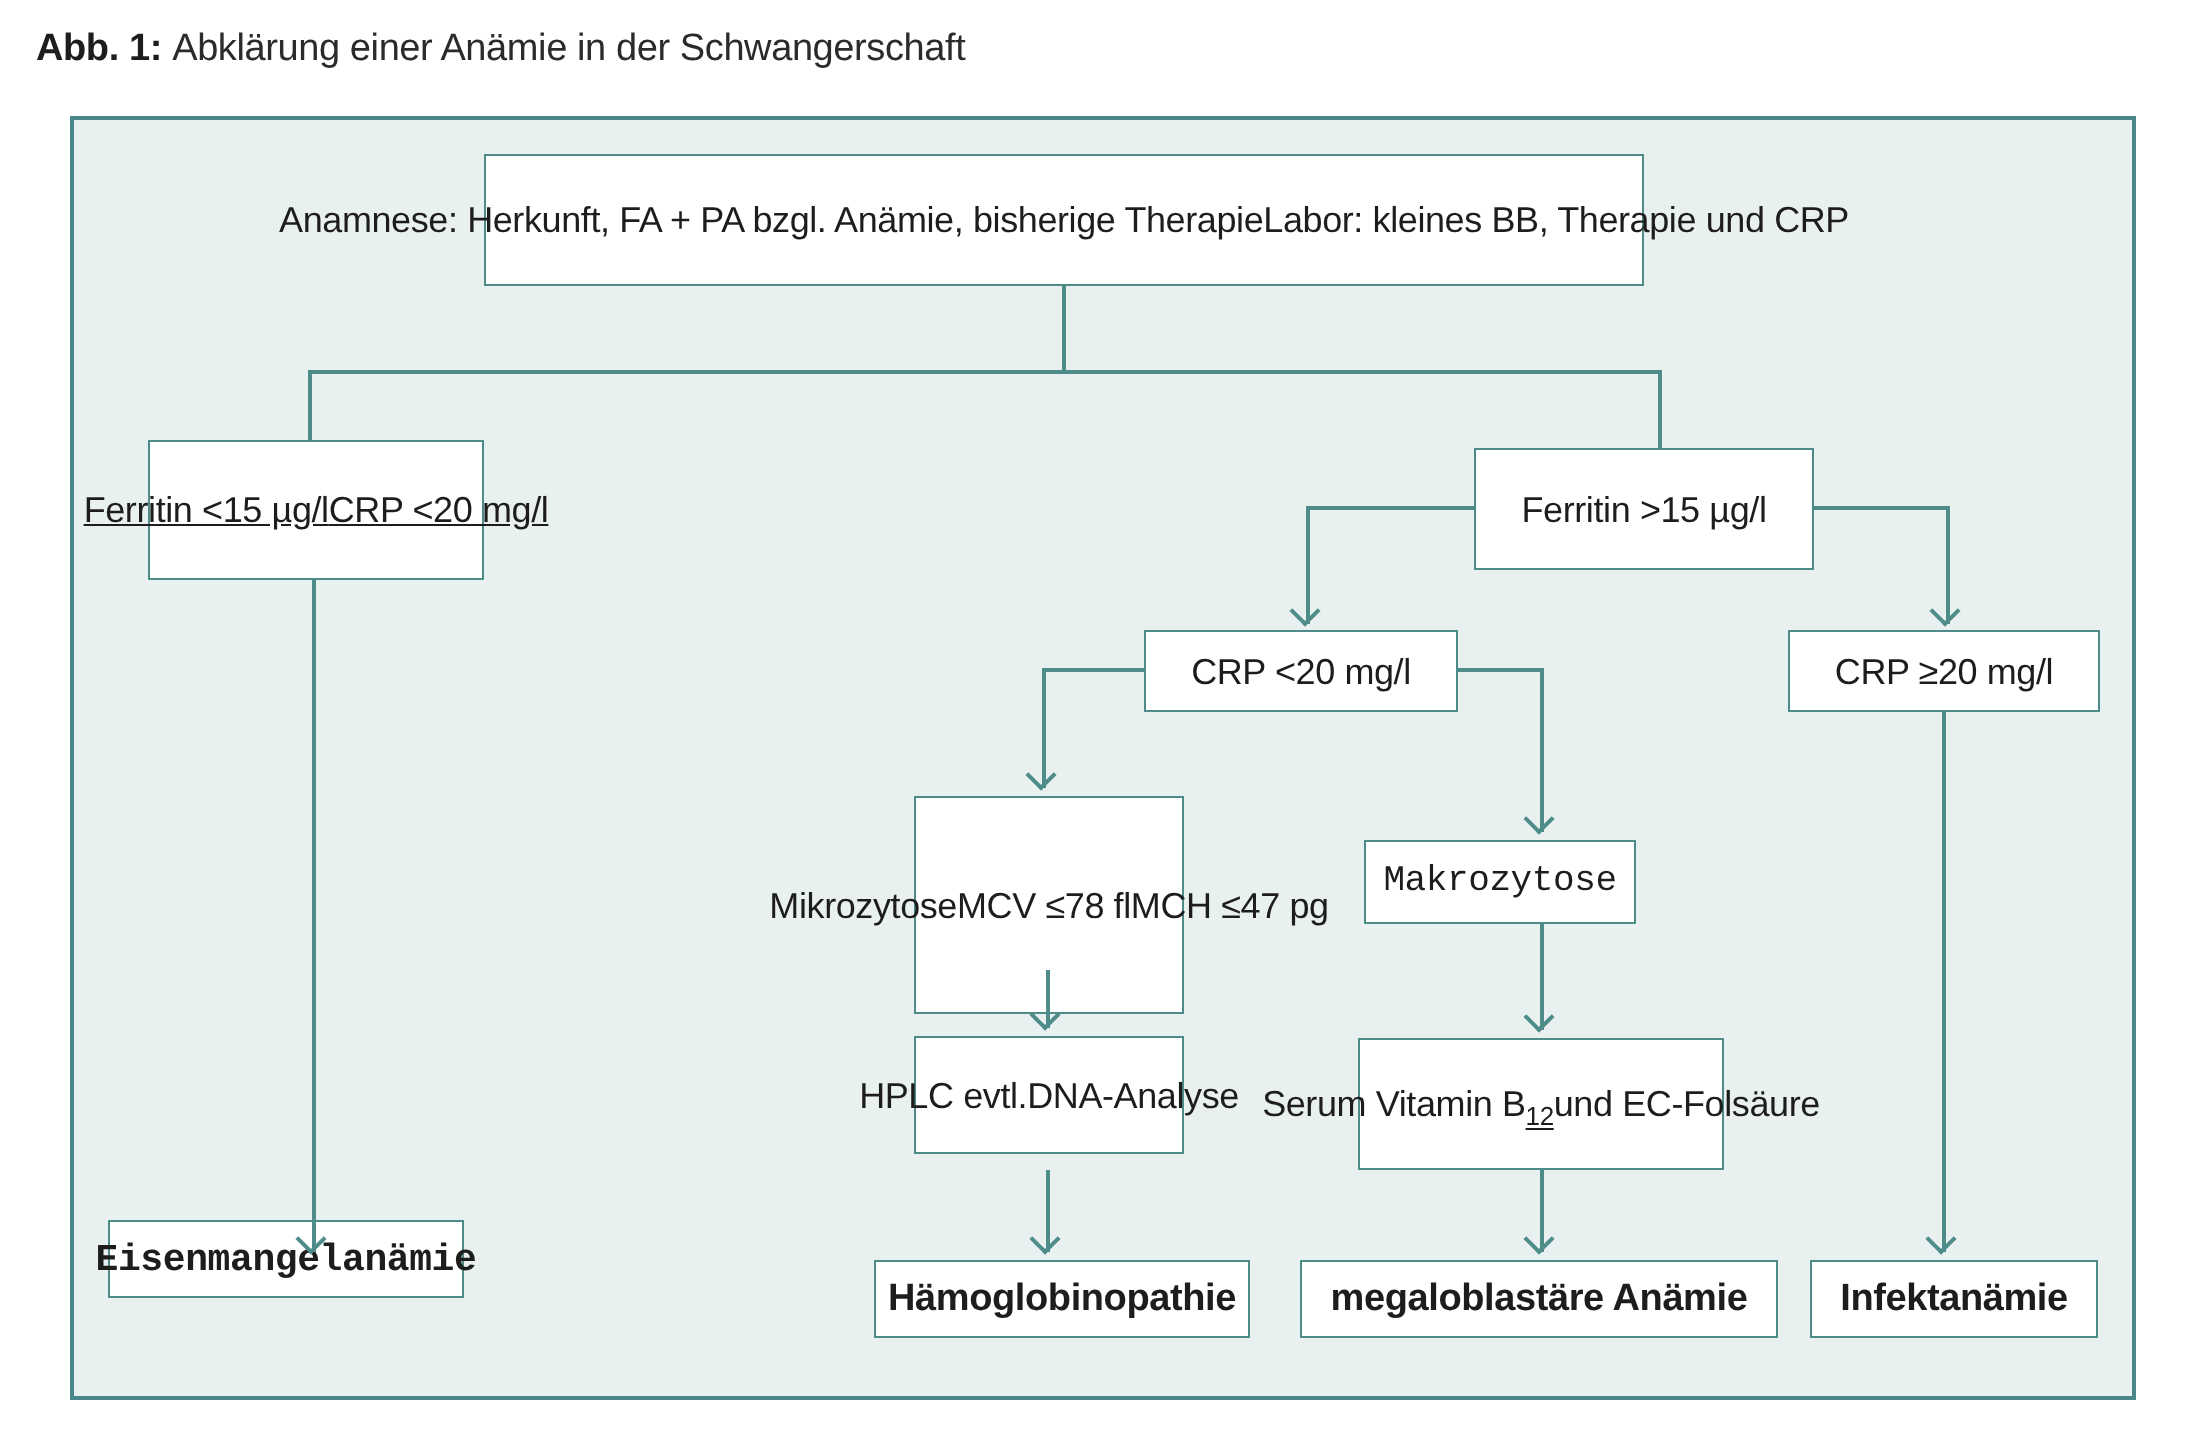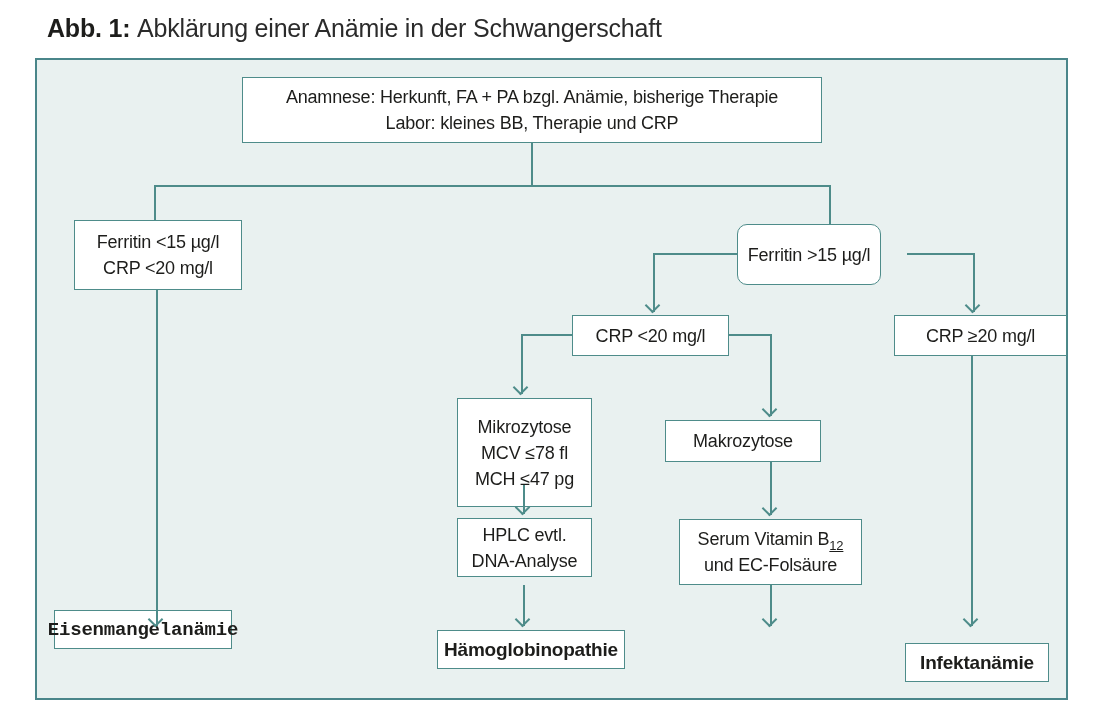--- a/index.html
+++ b/index.html
@@ -1,65 +1,65 @@
 <!DOCTYPE html>
 <html><head>
 <meta charset="utf-8">
 <style>
   html,body{margin:0;padding:0;background:#ffffff;width:1100px;height:724px;
     font-family:"Liberation Sans", sans-serif;}
-  .title{position:absolute;left:47px;top:14px;font-size:25px;color:#2b2b2b;letter-spacing:-0.2px;}
+  .title{position:absolute;left:18px;top:14px;font-size:19px;color:#2b2b2b;letter-spacing:-0.2px;}
   .title b{font-weight:bold;color:#1d1d1b;}
   .panel{position:absolute;left:35px;top:58px;width:1033px;height:642px;
     background:#e9f1f0;border:2px solid #4a868a;box-sizing:border-box;}
   .node{position:absolute;background:#ffffff;border:1.5px solid #4e8c8a;box-sizing:border-box;
-    display:flex;flex-direction:column;align-items:center;justify-content:center;
+    display:flex;flex-direction:row;align-items:center;justify-content:center;
     text-align:center;font-size:18px;line-height:26px;color:#1d1d1b;letter-spacing:-0.2px;white-space:nowrap;}
   .node.bold{font-weight:bold;font-size:19px;}
   .node sub{font-size:13px;line-height:0;text-decoration:underline;}
   .line{position:absolute;background:#4e8c8a;}
   .arrow{position:absolute;width:11px;height:11px;border-right:2px solid #4e8c8a;
     border-bottom:2px solid #4e8c8a;transform:rotate(45deg);box-sizing:border-box;}
 </style>
 </head>
 <body>
 
 <div class="title"><b>Abb. 1:</b>&nbsp;<span>Abklärung einer Anämie in der Schwangerschaft</span></div>
 
 <div class="panel">
 
   <div class="node" style="left:205px;top:17px;width:580px;height:66px;">
     <span>Anamnese: Herkunft, FA + PA bzgl. Anämie, bisherige Therapie</span>
     <span>Labor: kleines BB, Therapie und CRP</span>
   </div>
 
-  <div class="node" style="left:37px;top:160px;width:168px;height:70px;">
+  <div class="node" style="left:37px;top:160px;width:168px;height:70px;text-decoration:underline;">
     <span>Ferritin &lt;15 µg/l</span>
     <span>CRP &lt;20 mg/l</span>
   </div>
 
-  <div class="node" style="left:700px;top:164px;width:144px;height:61px;border-radius:10px;">
+  <div class="node" style="left:700px;top:164px;width:170px;height:61px;">
     <span>Ferritin &gt;15 µg/l</span>
   </div>
 
   <div class="node" style="left:535px;top:255px;width:157px;height:41px;">
     <span>CRP &lt;20 mg/l</span>
   </div>
 
-  <div class="node" style="left:857px;top:255px;width:173px;height:41px;">
+  <div class="node" style="left:857px;top:255px;width:156px;height:41px;">
     <span>CRP ≥20 mg/l</span>
   </div>
 
   <div class="node" style="left:420px;top:338px;width:135px;height:109px;">
     <span>Mikrozytose</span>
     <span>MCV ≤78 fl</span>
     <span>MCH ≤47 pg</span>
   </div>
 
-  <div class="node" style="left:628px;top:360px;width:156px;height:42px;">
+  <div class="node" style="left:645px;top:360px;width:136px;height:42px;font-family:Liberation Mono, monospace;">
     <span>Makrozytose</span>
   </div>
 
   <div class="node" style="left:420px;top:458px;width:135px;height:59px;">
     <span>HPLC evtl.</span>
     <span>DNA-Analyse</span>
   </div>
 
   <div class="node" style="left:642px;top:459px;width:183px;height:66px;">
     <span><span>Serum Vitamin B</span><sub>12</sub></span>
@@ -67,22 +67,25 @@
   </div>
 
   <div class="node bold" style="left:17px;top:550px;width:178px;height:39px;font-family:Liberation Mono, monospace;">
     <span>Eisenmangelanämie</span>
   </div>
 
   <div class="node bold" style="left:400px;top:570px;width:188px;height:39px;">
     <span>Hämoglobinopathie</span>
   </div>
 
+  <div class="node bold" style="left:613px;top:570px;width:239px;height:39px;">
+    <span>megaloblastäre Anämie</span>
+  </div>
 
-  <div class="node bold" style="left:868px;top:570px;width:144px;height:39px;margin-top:13px;">
+  <div class="node bold" style="left:868px;top:570px;width:144px;height:39px;">
     <span>Infektanämie</span>
   </div>
 
   <div class="line" style="left:494px;top:83px;width:2px;height:44px;"></div>
   <div class="line" style="left:117px;top:125px;width:677px;height:2px;"></div>
   <div class="line" style="left:117px;top:125px;width:2px;height:35px;"></div>
   <div class="line" style="left:792px;top:125px;width:2px;height:39px;"></div>
 
   <div class="line" style="left:119px;top:230px;width:2px;height:336px;"></div>
   <div class="arrow" style="left:113px;top:554px;"></div>

